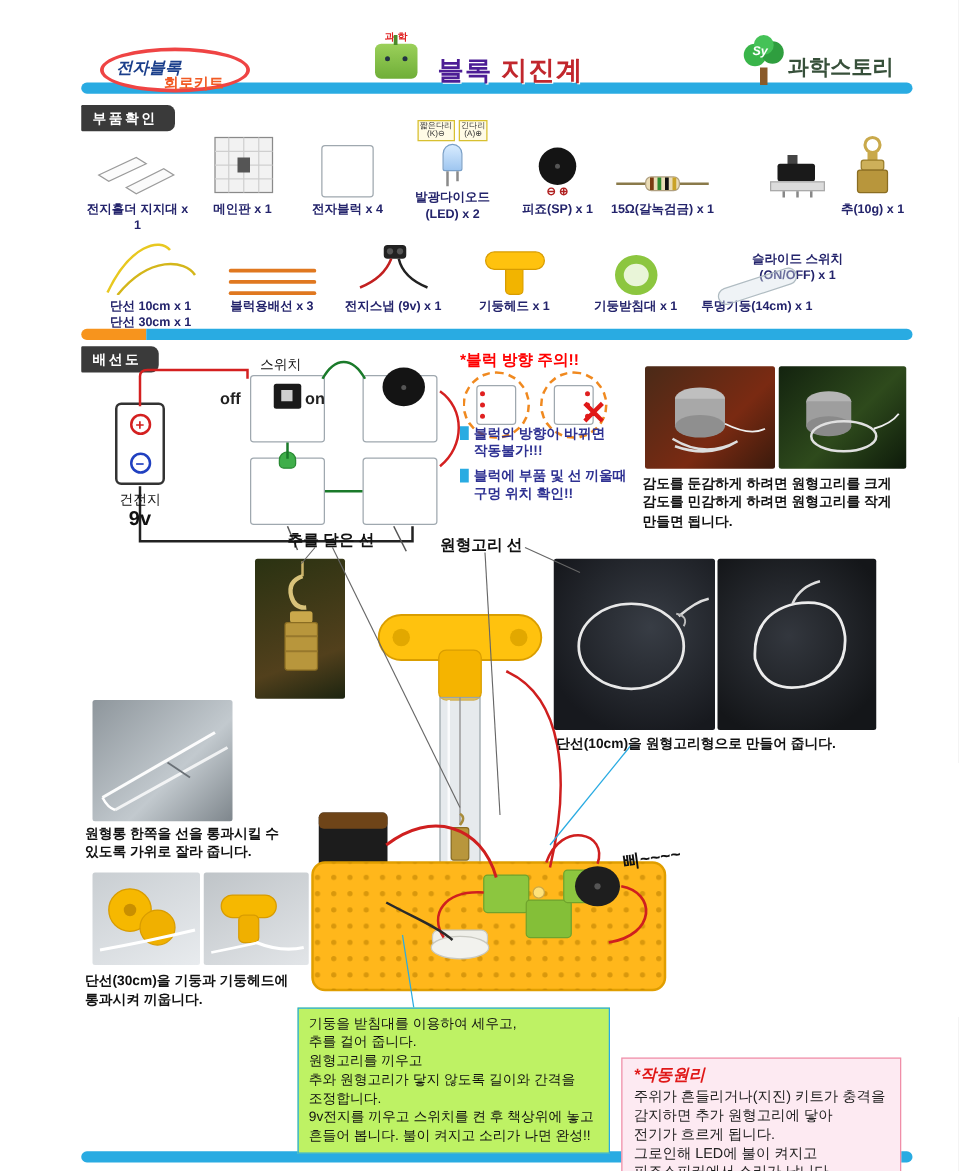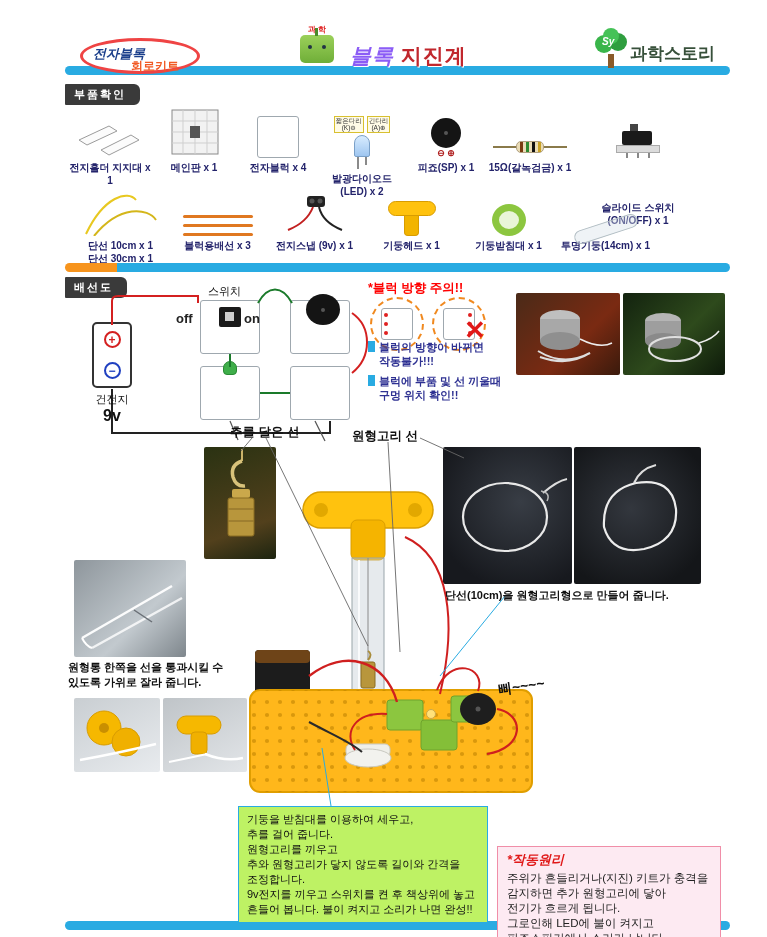--- a/index.html
+++ b/index.html
@@ -70,21 +70,21 @@
   <div class="abs" style="left:300px;top:24px;z-index:2;text-align:center;">
     <div style="font-size:8px;color:#e02020;font-weight:bold;">과 학</div>
     <div style="width:34px;height:28px;background:linear-gradient(#9bd05a,#6fae38);border-radius:5px;margin:0 auto;position:relative;">
       <i style="position:absolute;left:8px;top:10px;width:4px;height:4px;background:#234;border-radius:50%;"></i>
       <i style="position:absolute;right:8px;top:10px;width:4px;height:4px;background:#234;border-radius:50%;"></i>
       <i style="position:absolute;left:15px;top:-7px;width:3px;height:8px;background:#4a8a2a;"></i>
     </div>
   </div>
 
   <div class="abs" style="left:350px;top:42px;z-index:2;font-size:21px;font-weight:bold;letter-spacing:1px;">
-    <span style="color:#8b5cf6;text-shadow:1px 1px 0 #fff;font-style:italic;">블록</span>
+    <span style="color:#4c1d95;text-shadow:1px 1px 0 #fff;">블록</span>
     <span style="color:#C1272D;text-shadow:1px 1px 0 #fff;">지진계</span>
   </div>
 
   <div class="abs" style="left:592px;top:28px;z-index:2;">
     <svg width="38" height="42" viewBox="0 0 38 42">
       <rect x="16" y="26" width="6" height="14" fill="#8a5a2a"></rect>
       <circle cx="12" cy="16" r="9" fill="#39B54A"></circle>
       <circle cx="26" cy="14" r="9" fill="#2f9e3f"></circle>
       <circle cx="19" cy="8" r="8" fill="#45c257"></circle>
     </svg>
@@ -115,21 +115,21 @@
     <div class="cap">메인판 x 1</div>
   </div>
 
   <div class="cell" style="left:236px;top:104px;width:84px;">
     <div class="iconbox">
       <div class="blk dotgrid" style="width:42px;height:42px;"></div>
     </div>
     <div class="cap">전자블럭 x 4</div>
   </div>
 
-  <div class="cell" style="left:320px;top:96px;width:84px;margin-top:20px;">
+  <div class="cell" style="left:320px;top:96px;width:84px;">
     <div class="ledtags">
       <span class="tag">짧은다리
 (K)⊖</span>
       <span class="tag">긴다리
 (A)⊕</span>
     </div>
     <div style="display:flex;flex-direction:column;align-items:center;">
       <div class="ledbody"></div>
       <div class="ledlegs">
           <i></i>
@@ -172,20 +172,31 @@
         <i style="position:absolute;left:0;top:21px;width:44px;height:8px;background:#dcdcdc;border:1px solid #aaa;"></i>
         <i style="position:absolute;left:10px;top:29px;width:2px;height:5px;background:#888;"></i>
         <i style="position:absolute;left:21px;top:29px;width:2px;height:5px;background:#888;"></i>
         <i style="position:absolute;left:32px;top:29px;width:2px;height:5px;background:#888;"></i>
       </div>
     </div>
     <div class="cap">슬라이드 스위치
 (ON/OFF) x 1</div>
   </div>
 
+  <div class="cell" style="left:656px;top:104px;width:84px;">
+    <div class="iconbox">
+      <svg width="50" height="52" viewBox="0 0 50 52">
+          <circle cx="25" cy="10" r="6" fill="none" stroke="#c9a94b" stroke-width="2.5"></circle>
+          <rect x="21" y="16" width="8" height="6" fill="#c9a94b"></rect>
+          <rect x="16" y="22" width="18" height="8" rx="2" fill="#cdb05a" stroke="#9a7d2a"></rect>
+          <rect x="13" y="30" width="24" height="18" rx="2" fill="#b8963c" stroke="#8a6d22"></rect>
+        </svg>
+    </div>
+    <div class="cap">추(10g) x 1</div>
+  </div>
 
   <div class="cell" style="left:72px;top:182px;width:97px;">
     <div class="iconbox">
       <svg width="90" height="50" viewBox="0 0 90 50">
           <path d="M10,48 C28,10 52,4 60,14" stroke="#e8c820" stroke-width="2" fill="none"></path>
           <path d="M18,50 C44,18 72,22 80,34" stroke="#d4b61a" stroke-width="2" fill="none"></path>
         </svg>
     </div>
     <div class="cap">단선 10cm x 1
 단선 30cm x 1</div>
@@ -424,27 +435,32 @@
 
   <svg class="overlay" width="767" height="937" viewBox="0 0 767 937">
     <line x1="266" y1="438" x2="368" y2="646" stroke="#666" stroke-width="0.9"></line>
     <line x1="252" y1="438" x2="241" y2="451" stroke="#666" stroke-width="0.9"></line>
     <line x1="388" y1="442" x2="400" y2="652" stroke="#666" stroke-width="0.9"></line>
     <line x1="420" y1="438" x2="464" y2="458" stroke="#666" stroke-width="0.9"></line>
     <line x1="505" y1="596" x2="440" y2="676" stroke="#29ABE2" stroke-width="1"></line>
     <line x1="331" y1="806" x2="322" y2="748" stroke="#29ABE2" stroke-width="1"></line>
   </svg>
 
+  <div class="note" style="left:514px;top:380px;width:218px;">감도를 둔감하게 하려면 원형고리를 크게
+감도를 민감하게 하려면 원형고리를 작게
+만들면 됩니다.</div>
 
   <div class="wirelabel" style="left:230px;top:424px;">추를 달은 선</div>
   <div class="wirelabel" style="left:352px;top:428px;">원형고리 선</div>
 
   <div class="note" style="left:445px;top:588px;width:280px;">단선(10cm)을 원형고리형으로 만들어 줍니다.</div>
   <div class="note" style="left:68px;top:660px;width:170px;">원형통 한쪽을 선을 통과시킬 수
 있도록 가위로 잘라 줍니다.</div>
+  <div class="note" style="left:68px;top:778px;width:185px;">단선(30cm)을 기둥과 기둥헤드에
+통과시켜 끼웁니다.</div>
 
   <div class="abs" style="left:498px;top:678px;font-size:14px;font-weight:bold;color:#111;transform:rotate(-8deg);z-index:3;">삐~~~~</div>
 
   <div class="bluebox" style="left:238px;top:806px;width:250px;">기둥을 받침대를 이용하여 세우고,
 추를 걸어 줍니다.
 원형고리를 끼우고
 추와 원형고리가 닿지 않도록 길이와 간격을
 조정합니다.
 9v전지를 끼우고 스위치를 켠 후 책상위에 놓고
 흔들어 봅니다. 불이 켜지고 소리가 나면 완성!!</div>

